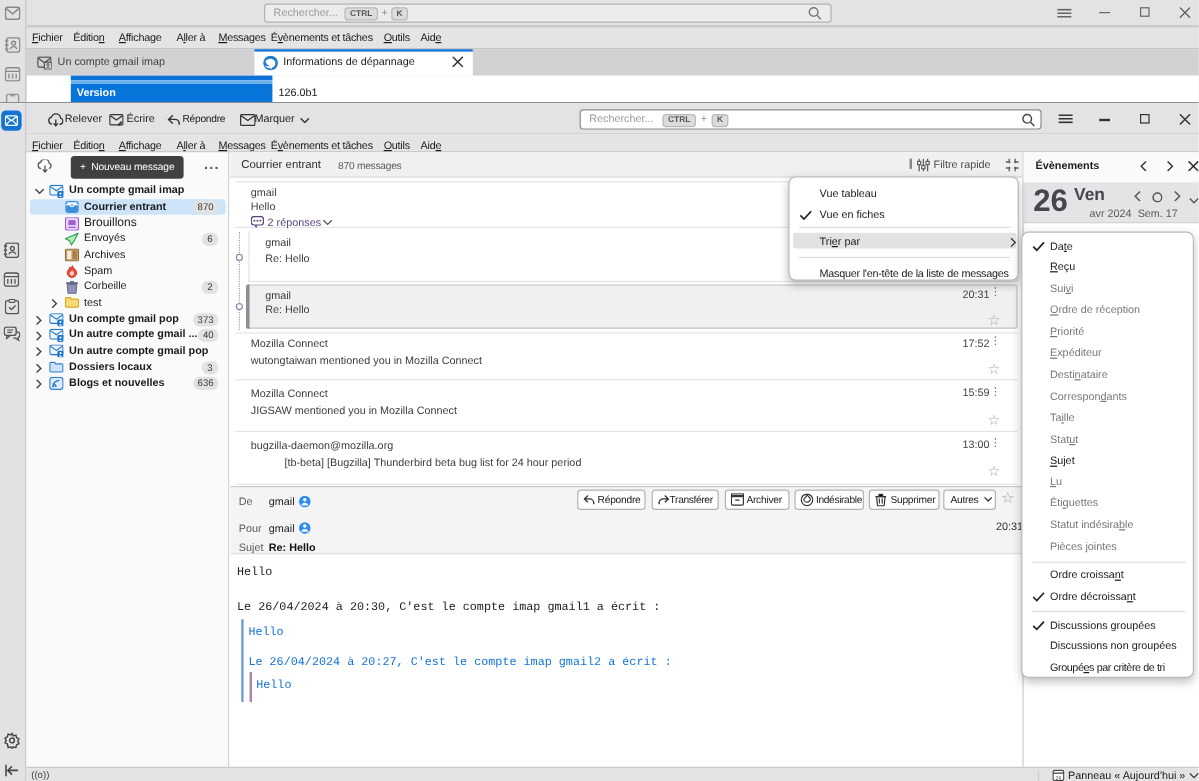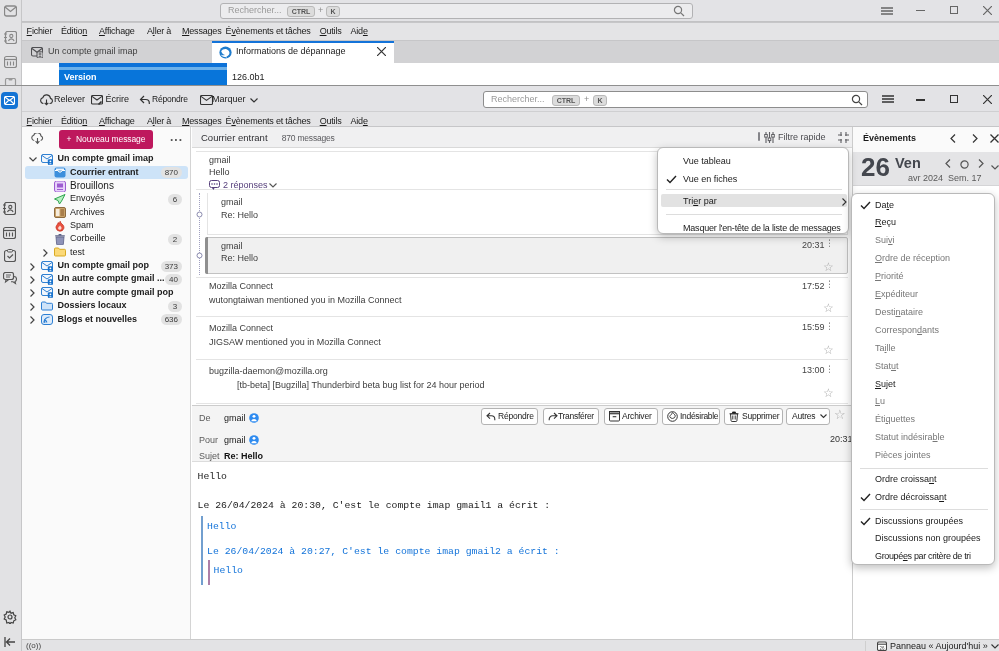--- a/index.html
+++ b/index.html
@@ -186,21 +186,21 @@
   <svg class="abs" style="left:4px;top:551px;" width="12" height="10" viewBox="0 0 12 10">
       <path d="M1 0v10M11 5H3M6 1.5L2.5 5L6 8.5" fill="none" stroke="#444" stroke-width="1.3"></path>
     </svg>
 </div>
 
 <div class="abs" id="folder-pane" style="left:22px;top:127px;width:169px;height:512px;background:#fafafa;border-right:1px solid #d4d4d4;">
   <svg class="abs" style="left:9px;top:6px;" width="13" height="12" viewBox="0 0 13 12">
       <path d="M3.2 7.5a2.7 2.7 0 01-.4-5.3 3.7 3.7 0 017.2.7A2.4 2.4 0 019.7 7.5" fill="none" stroke="#555" stroke-width="1.1"></path>
       <path d="M6.5 5v5.5M4.6 8.2l1.9 2.2 1.9-2.2" fill="none" stroke="#555" stroke-width="1.1"></path>
     </svg>
-  <div class="abs" style="left:37px;top:2.5px;width:94px;height:19px;background:#be185d;border-radius:3px;color:#fff;font-size:8.5px;letter-spacing:-0.1px;text-align:center;line-height:19px;">+&nbsp;&nbsp;Nouveau message</div>
+  <div class="abs" style="left:37px;top:2.5px;width:94px;height:19px;background:#404040;border-radius:3px;color:#fff;font-size:8.5px;letter-spacing:-0.1px;text-align:center;line-height:19px;">+&nbsp;&nbsp;Nouveau message</div>
   <div class="abs" style="left:148px;top:3px;color:#555;font-size:12px;letter-spacing:1px;font-weight:bold;">...</div>
 
   <div class="abs" style="left:3px;top:39.4px;width:163px;height:12.4px;background:#cde3f8;border-radius:3px;"></div>
   <div id="tree">
   <svg class="abs" style="left:7px;top:30.3px;" width="8" height="5" viewBox="0 0 8 5">
         <path d="M0.5 0.5L4 4L7.5 0.5" fill="none" stroke="#444" stroke-width="1.2"></path>
       </svg>
   <div class="abs" style="left:18.7px;top:26.8px;">
         <svg width="12" height="11" viewBox="0 0 12 11">
           <rect x="0.5" y="0.5" width="11" height="8" rx="1.5" fill="#f2f7fd" stroke="#1a73cd" stroke-width="0.9"></rect>

